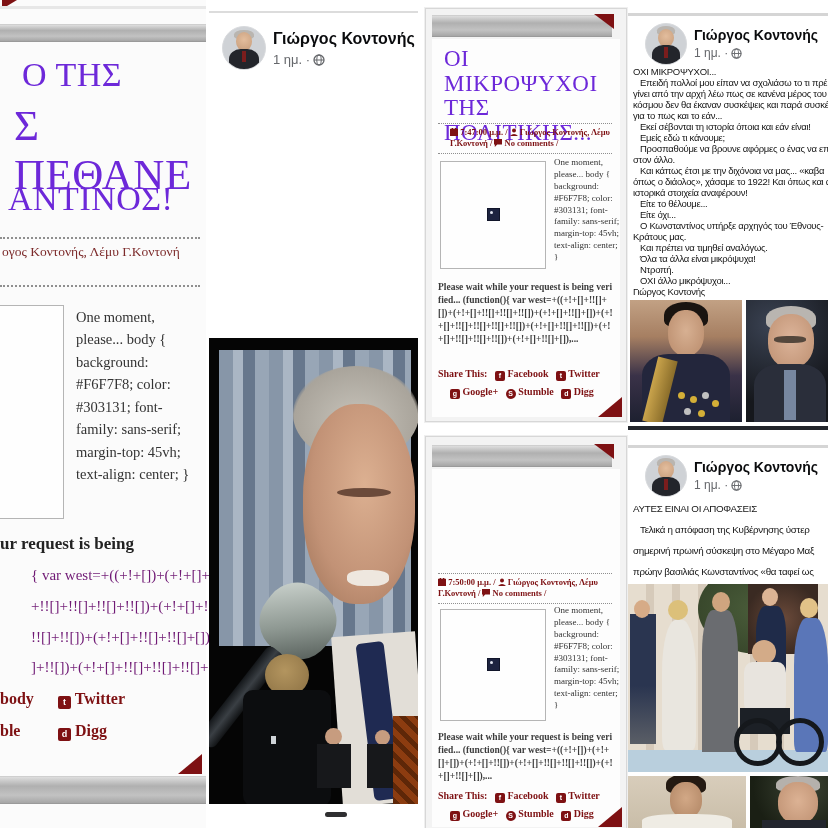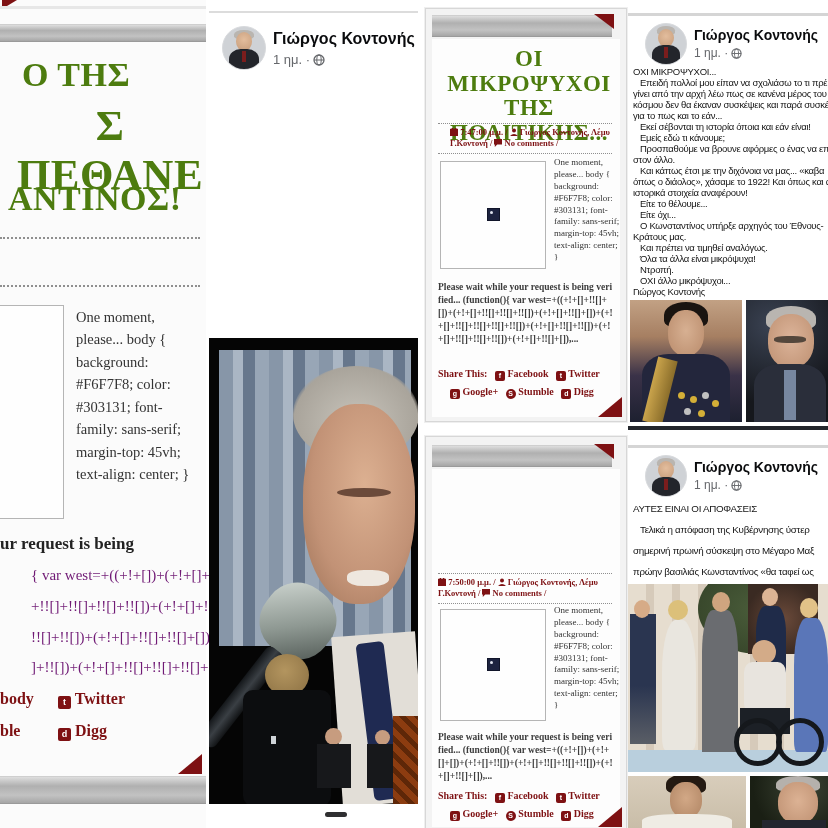--- a/index.html
+++ b/index.html
@@ -27,21 +27,21 @@
   .av-head{position:absolute;left:30%;top:12%;width:40%;height:46%;background:radial-gradient(circle at 50% 40%,#e3bd9d,#c49a78);border-radius:50%;}
   .av-hair{position:absolute;left:27%;top:6%;width:46%;height:22%;background:#b9b5b0;border-radius:50% 50% 30% 30%;}
   .av-tie{position:absolute;left:46%;top:58%;width:8%;height:26%;background:#7b1d1d;}
   .fb-name{font-weight:bold;color:#0a0b0d;}
   .fb-time{color:#65676b;display:flex;align-items:center;gap:3px;}
   .globe{display:inline-block;}
 
   
   .page{background:#f3f3f3;border:1px solid #d7d7d7;box-shadow:0 0 0 1px #efefef;}
   .whitepage{background:#fdfdfd;}
-  .blog-title{font-weight:bold;color:#4d7c0f;letter-spacing:.5px;text-align:center;}
+  .blog-title{font-weight:normal;color:#6d28d9;letter-spacing:.5px;}
   .meta{color:#7e1113;font-weight:bold;}
   .meta svg{vertical-align:-1px;}
   .imgbox{background:#fefefe;border:1px solid #b5b5b5;}
   .brokenimg{position:absolute;width:11px;height:11px;background:#1d2340;border:1px solid #11152a;}
   .brokenimg:after{content:"";position:absolute;left:2px;top:2px;width:3px;height:3px;background:#dfe3ee;border-radius:50%;}
   .csstext{color:#333;}
   .verify{color:#3b3b3b;font-weight:600;}
   .share{color:#7e1113;font-weight:bold;}
   .sicon{display:inline-block;width:10px;height:10px;background:#7e1113;color:#fff;border-radius:2px;
          font-size:7px;line-height:10px;text-align:center;vertical-align:-1px;font-family:"Liberation Sans",sans-serif;}
@@ -57,20 +57,21 @@
   <div class="abs" style="left:0;top:0;width:206px;height:828px;background:#fbfbfb;">
     <div class="abs fold-tl" style="left:2px;top:0;"></div>
     <div class="abs" style="left:0;top:6px;width:206px;height:3px;background:#e7e7e7;"></div>
     <div class="abs chrome" style="left:0;top:24px;width:206px;height:16px;"></div>
 
     <div class="abs serif blog-title" style="left:22px;top:56px;font-size:34px;">Ο ΤΗΣ</div>
     <div class="abs serif blog-title" style="left:14px;top:101px;font-size:43px;">Σ ΠΕΘΑΝΕ</div>
     <div class="abs serif blog-title" style="left:8px;top:180px;font-size:34px;">ΑΝΤΙΝΟΣ!</div>
 
     <div class="abs dotted" style="left:0;top:237px;width:200px;"></div>
+    <div class="abs serif" style="left:2px;top:244px;font-size:13.5px;color:#7c2a2a;">ογος Κοντονής, Λέμυ Γ.Κοντονή</div>
     <div class="abs dotted" style="left:0;top:285px;width:200px;"></div>
 
     <div class="abs imgbox" style="left:-22px;top:305px;width:84px;height:212px;"></div>
     <div class="abs serif prewrap csstext" style="left:76px;top:306px;width:126px;font-size:14.5px;line-height:1.55;">One moment, please... body { background: #F6F7F8; color: #303131; font-family: sans-serif; margin-top: 45vh; text-align: center; }</div>
 
     <div class="abs serif" style="left:0;top:534px;font-size:17px;font-weight:bold;color:#222;">ur request is being</div>
     <div class="abs serif pre" style="left:0;top:560px;width:206px;height:128px;font-size:15px;line-height:2.05;font-weight:400;color:#701a75;margin-left:31px;">{ var west=+((+!+[])+(+!+[]+
 +!![]+!![]+!![]+!![])+(+!+[]+!!
 !![]+!![])+(+!+[]+!![]+!![]+[])+
 ]+!![])+(+!+[]+!![]+!![]+!![]+!!</div>

